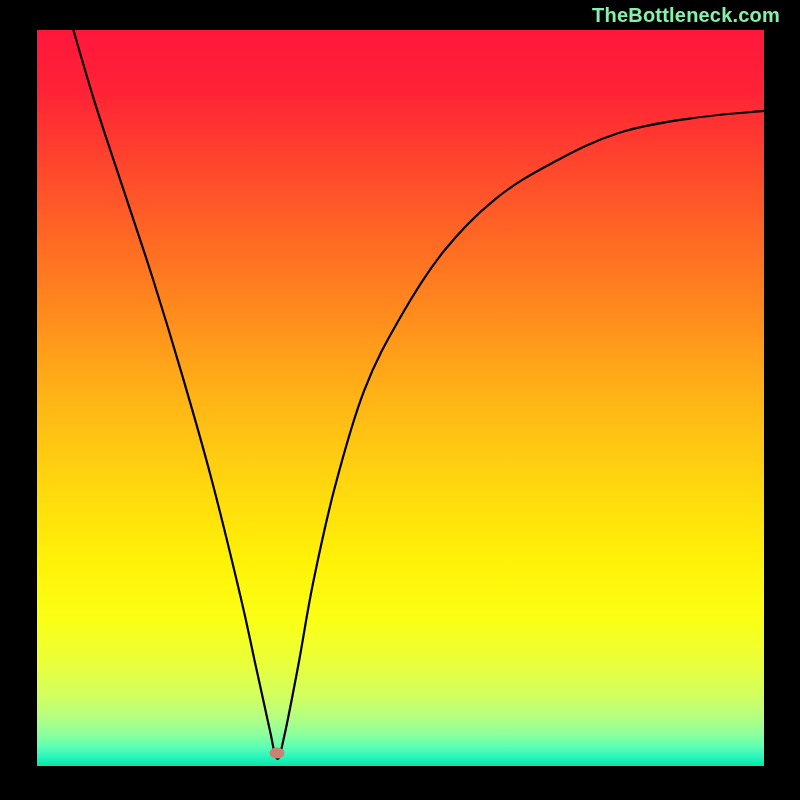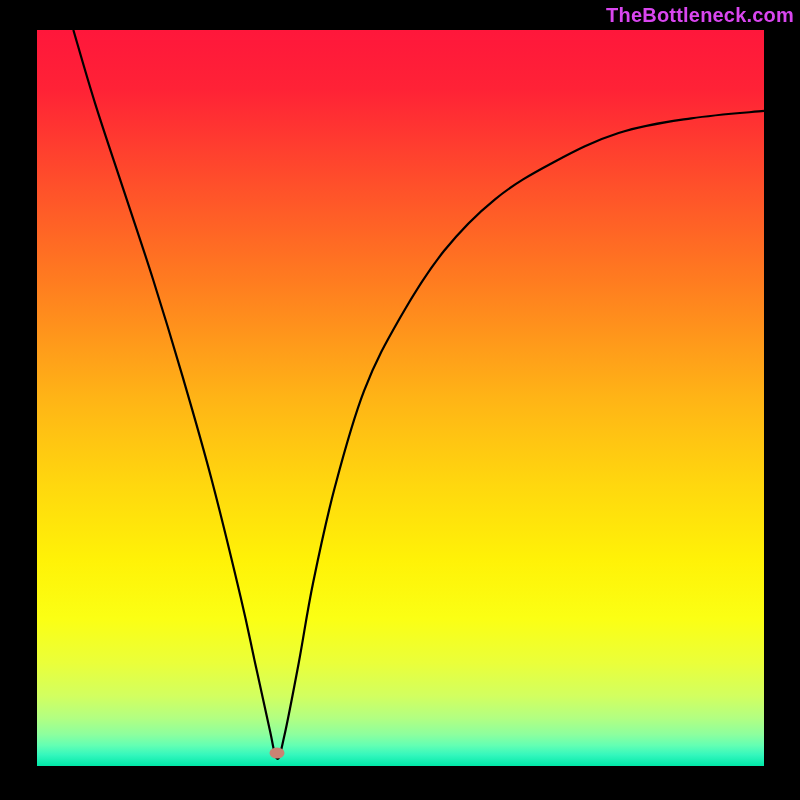--- a/index.html
+++ b/index.html
@@ -13,22 +13,22 @@
   }
   .frame {
     position: relative;
     width: 800px;
     height: 800px;
     background: #000;
   }
   .watermark {
     position: absolute;
     top: 4px;
-    right: 6px;
-    color: #d946ef;
+    right: 20px;
+    color: #86efac;
     font-size: 20px;
     font-weight: 600;
     text-align: right;
     letter-spacing: 0.2px;
     user-select: none;
   }
   .plot-area {
     position: absolute;
     left: 37px;
     top: 30px;

